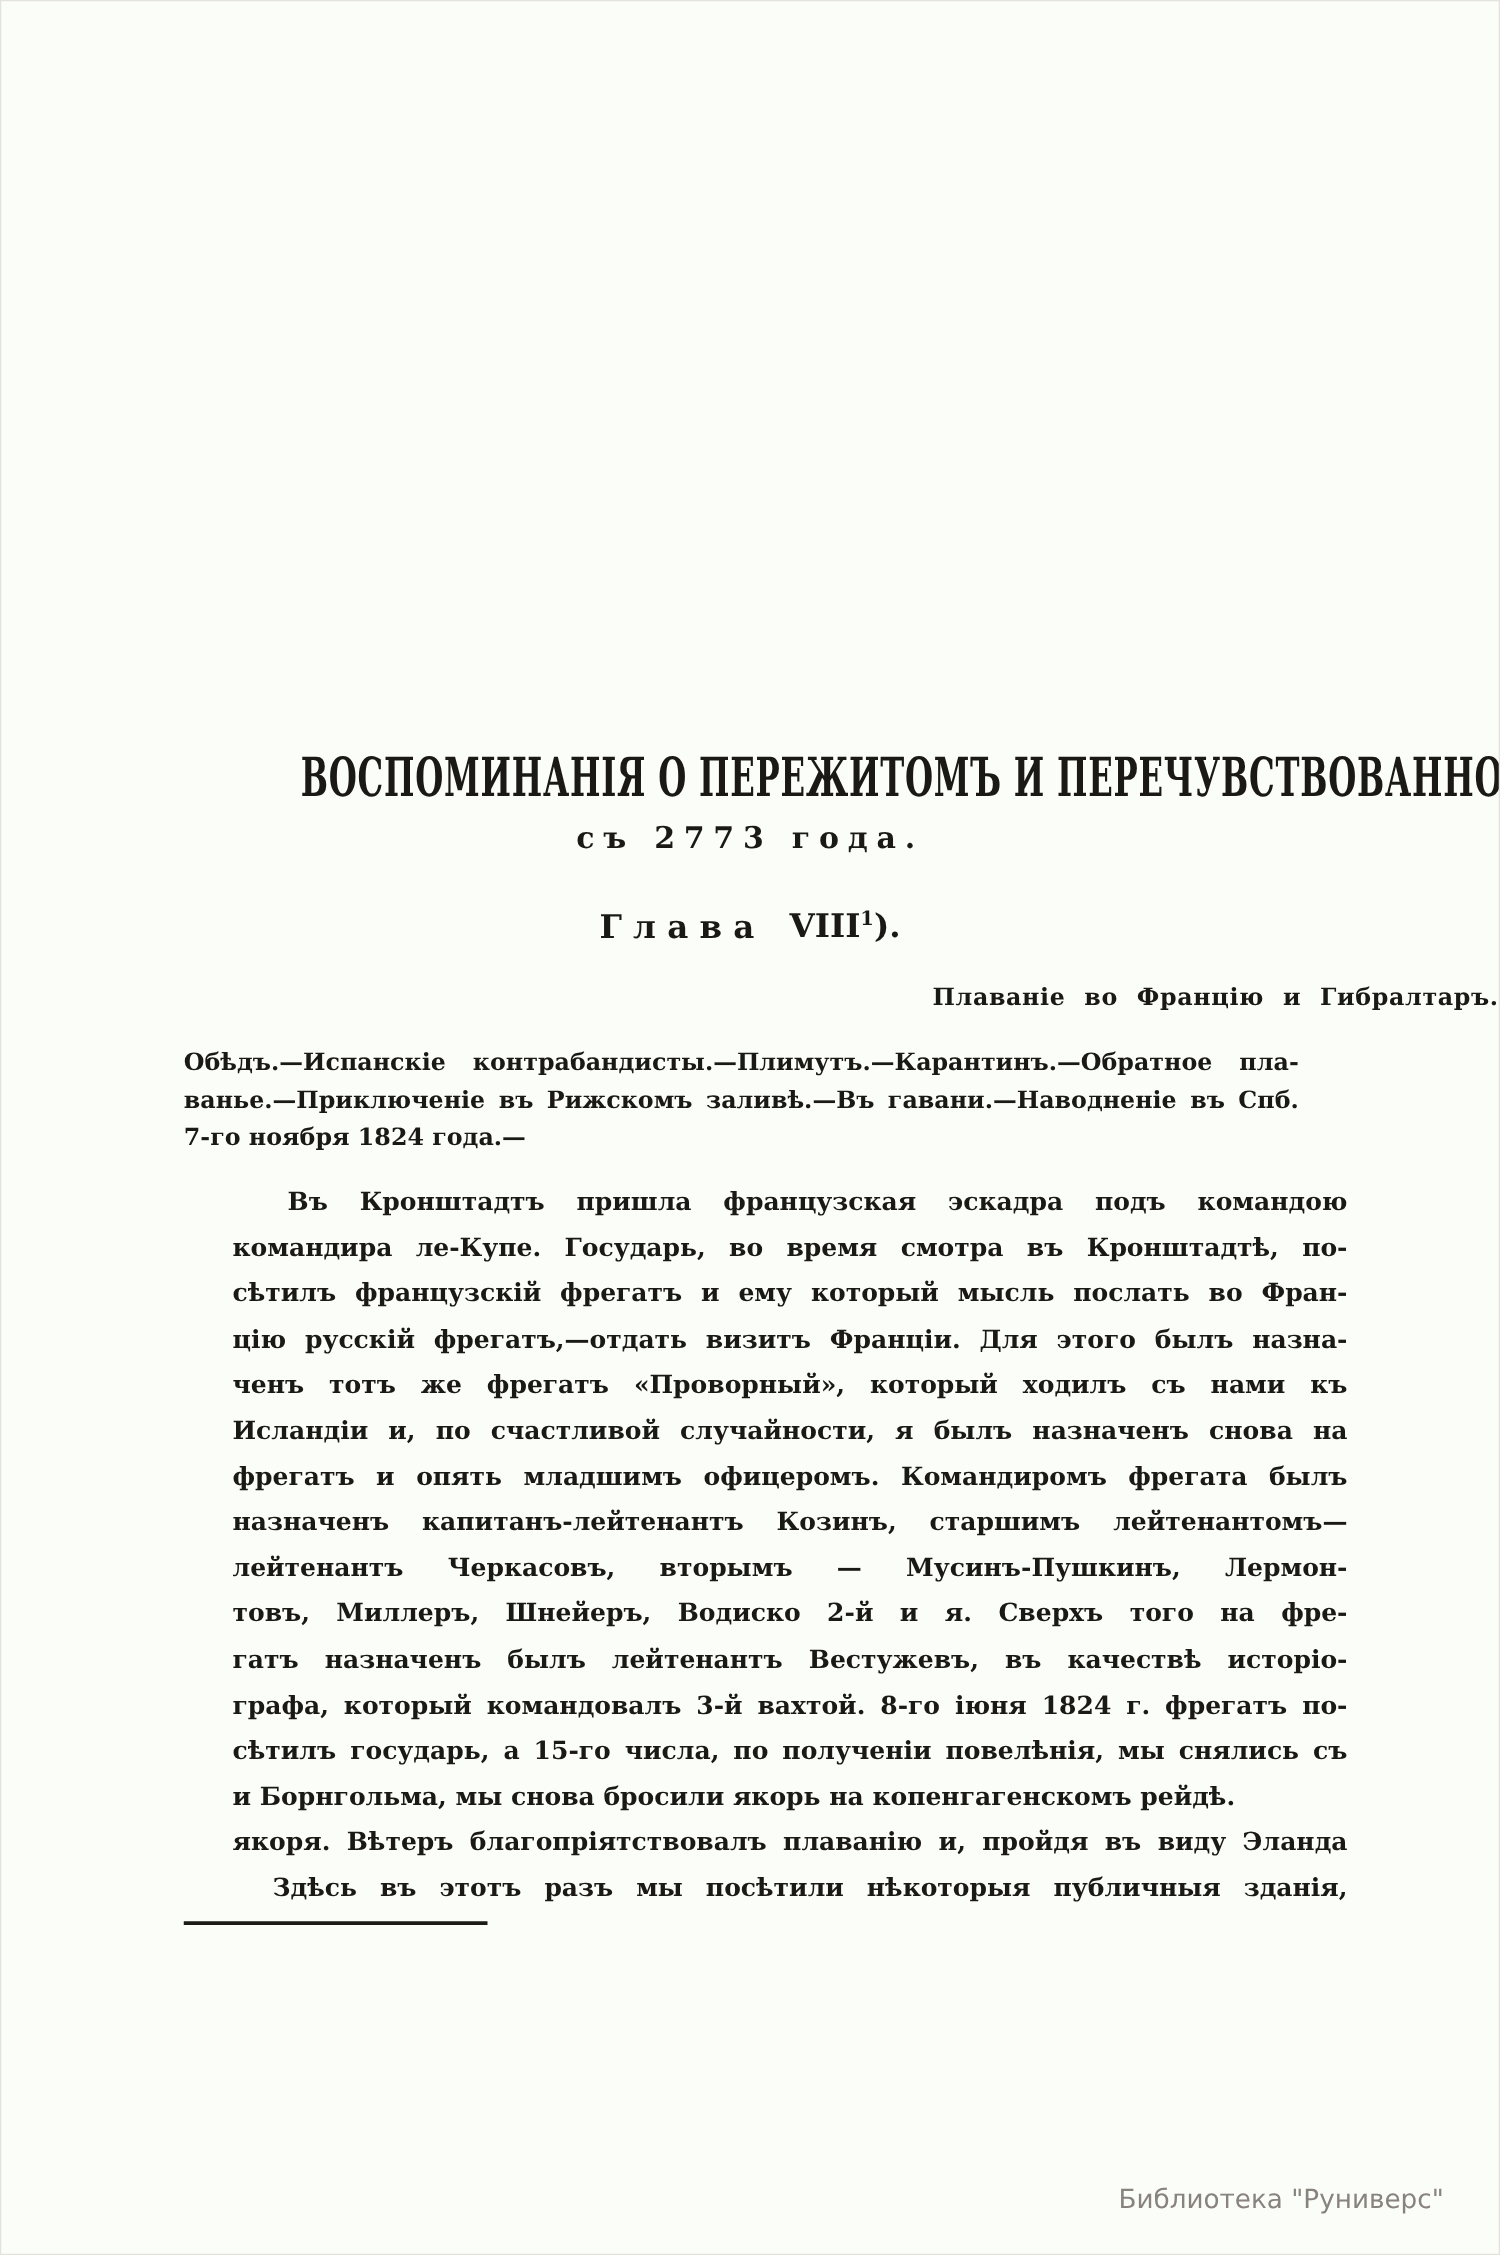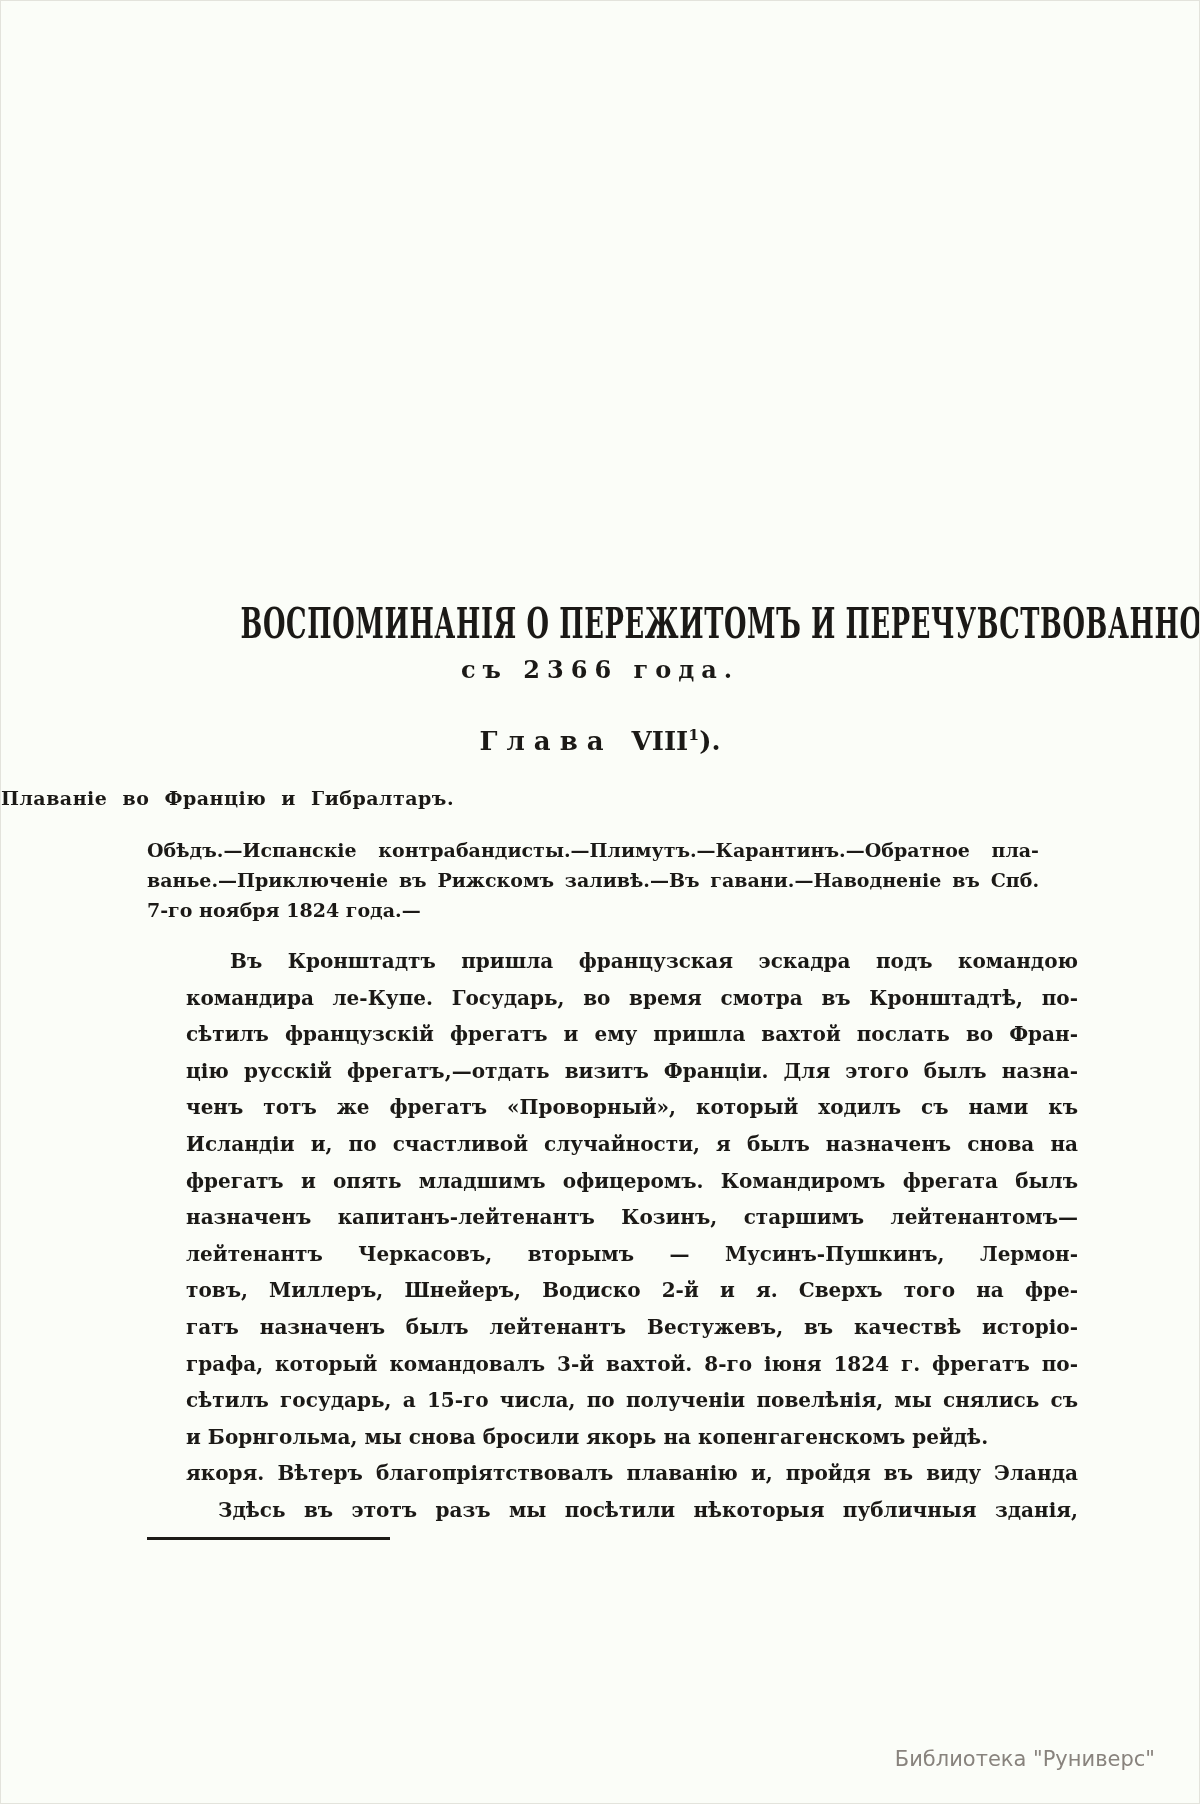--- a/index.html
+++ b/index.html
@@ -47,21 +47,21 @@
     text-align: center;
     font-size: 26px;
     font-weight: bold;
   }
   .chapter .chapter-label { letter-spacing: 9px; margin-right: 10px; }
   .chapter sup { font-size: 60%; vertical-align: super; }
   .section-title {
     position: absolute;
     top: 786px;
     left: 0; right: 0;
-    text-align: left;
+    text-align: right;
     font-size: 19px;
     font-weight: bold;
     word-spacing: 8px;
     letter-spacing: 0.5px;
   }
   .summary {
     position: absolute;
     top: 834px;
     left: 146px;
     width: 892px;
@@ -115,39 +115,39 @@
     color: #88837d;
   }
 </style>
 </head>
 <body>
 
 <div class="page">
 
   <h1 class="title">ВОСПОМИНАНІЯ О ПЕРЕЖИТОМЪ И ПЕРЕЧУВСТВОВАННОМЪ</h1>
 
-  <div class="date-subtitle">съ 2366 года.</div>
+  <div class="date-subtitle">съ 2773 года.</div>
 
   <div class="chapter">
     <span class="chapter-label">Глава</span>
     <span>VIII</span><sup>1</sup><span>).</span>
   </div>
 
   <div class="section-title">Плаваніе во Францію и Гибралтаръ.</div>
 
   <div class="summary">
     <div class="line fill">Обѣдъ.—Испанскіе контрабандисты.—Плимутъ.—Карантинъ.—Обратное пла-</div>
     <div class="line fill">ванье.—Приключеніе въ Рижскомъ заливѣ.—Въ гавани.—Наводненіе въ Спб.</div>
     <div class="line center">7-го ноября 1824 года.—</div>
   </div>
 
   <div class="body-text">
     <div class="line fill indent">Въ Кронштадтъ пришла французская эскадра подъ командою</div>
     <div class="line fill">командира ле-Купе. Государь, во время смотра въ Кронштадтѣ, по-</div>
-    <div class="line fill">сѣтилъ французскій фрегатъ и ему пришла вахтой послать во Фран-</div>
+    <div class="line fill">сѣтилъ французскій фрегатъ и ему который мысль послать во Фран-</div>
     <div class="line fill">цію русскій фрегатъ,—отдать визитъ Франціи. Для этого былъ назна-</div>
     <div class="line fill">ченъ тотъ же фрегатъ «Проворный», который ходилъ съ нами къ</div>
     <div class="line fill">Исландіи и, по счастливой случайности, я былъ назначенъ снова на</div>
     <div class="line fill">фрегатъ и опять младшимъ офицеромъ. Командиромъ фрегата былъ</div>
     <div class="line fill">назначенъ капитанъ-лейтенантъ Козинъ, старшимъ лейтенантомъ—</div>
     <div class="line fill">лейтенантъ Черкасовъ, вторымъ — Мусинъ-Пушкинъ, Лермон-</div>
     <div class="line fill">товъ, Миллеръ, Шнейеръ, Водиско 2-й и я. Сверхъ того на фре-</div>
     <div class="line fill">гатъ назначенъ былъ лейтенантъ Вестужевъ, въ качествѣ исторіо-</div>
     <div class="line fill">графа, который командовалъ 3-й вахтой. 8-го іюня 1824 г. фрегатъ по-</div>
     <div class="line fill">сѣтилъ государь, а 15-го числа, по полученіи повелѣнія, мы снялись съ</div>

